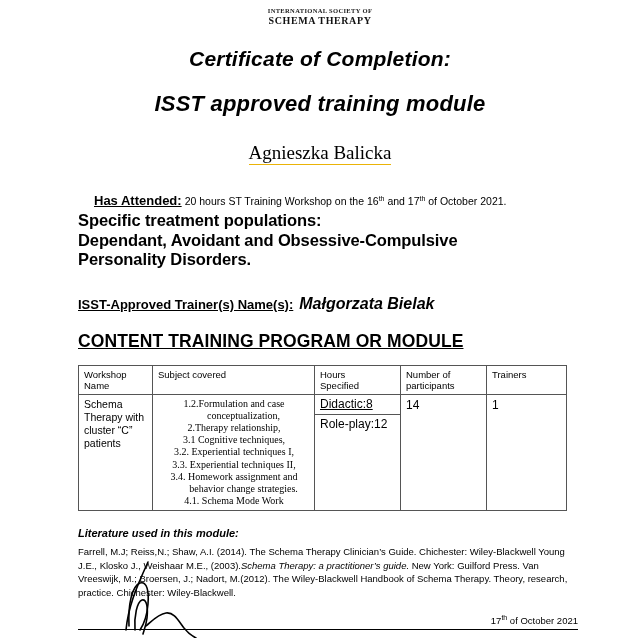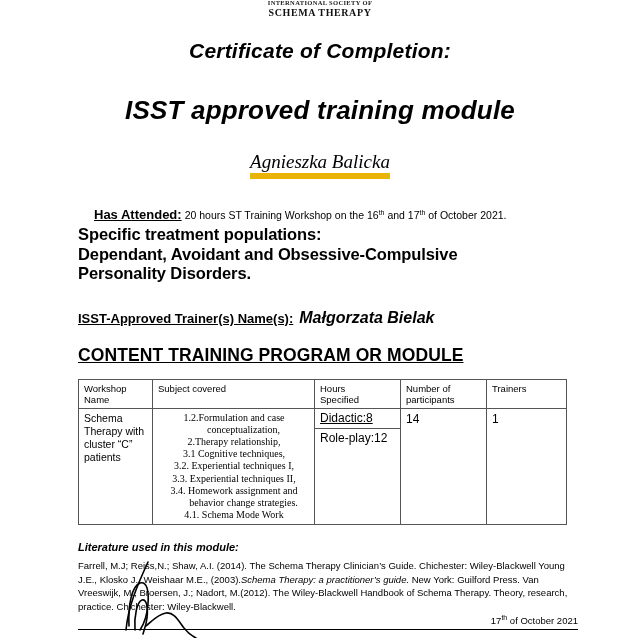--- a/index.html
+++ b/index.html
@@ -12,21 +12,21 @@
     height: 640px;
     overflow: hidden;
     font-family: "Liberation Sans", sans-serif;
     color: #000000;
     position: relative;
   }
 
   
   .logo-block {
     text-align: center;
-    padding-top: 0px;
+    padding-top: 8px;
     height: 20px;
     overflow: hidden;
   }
   .logo-line1 {
     font-family: "Liberation Serif", serif;
     font-size: 6.5px;
     font-weight: bold;
     letter-spacing: 0.35px;
     color: #1a1a1a;
     line-height: 8px;
@@ -46,34 +46,33 @@
   .cert-title {
     font-family: "Liberation Sans", sans-serif;
     font-size: 21px;
     font-weight: bold;
     font-style: italic;
     letter-spacing: 0.2px;
     margin-top: 19px;
   }
   .module-title {
     font-family: "Liberation Sans", sans-serif;
-    font-size: 26px;
+    font-size: 22px;
     font-weight: bold;
     font-style: italic;
     letter-spacing: 0.2px;
-    margin-top: 32px;
+    margin-top: 20px;
   }
   .recipient-name {
     font-family: "Liberation Serif", serif;
     font-size: 19px;
-    font-style: italic;
     font-weight: normal;
     margin-top: 25px;
     display: inline-block;
-    border-bottom: 6px solid #eab308;
+    border-bottom: 1px solid #eab308;
     padding-bottom: 0px;
     line-height: 22px;
   }
 
   
   .content {
     margin: 0 72px 0 78px;
   }
 
   .attended-row {

